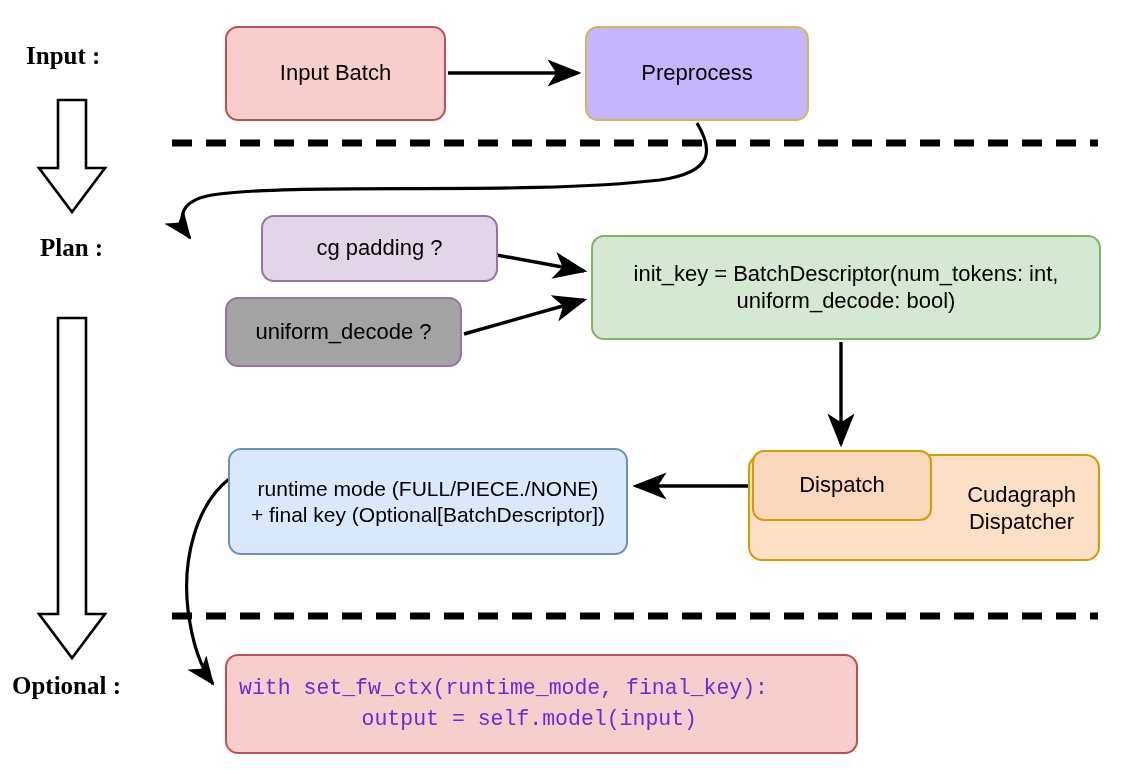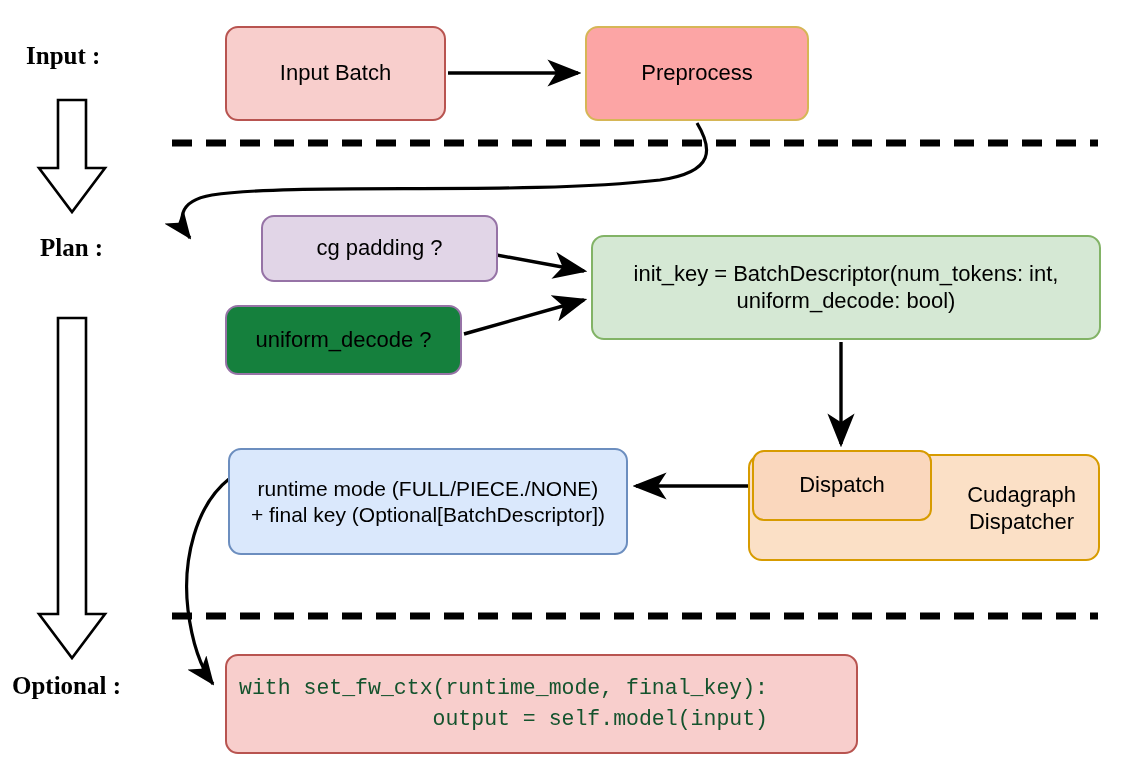--- a/index.html
+++ b/index.html
@@ -50,25 +50,25 @@
     font-size: 22px;
     color: #000000;
     line-height: 1.22;
     padding: 2px 8px;
   }
 
   .node.codebox {
     font-family: "Liberation Mono", "DejaVu Sans Mono", monospace;
     font-size: 21.5px;
     white-space: pre;
-    text-align: right;
+    text-align: center;
     justify-content: flex-start;
     line-height: 1.45;
     padding-left: 12px;
-    color: #14532d;
+    color: #6d28d9;
   }
 
   .node.dispatcher-outer {
     align-items: flex-start;
     justify-content: flex-end;
     padding-top: 26px;
     padding-right: 22px;
     border-radius: 14px;
     margin-top: 6px;
   }
@@ -119,29 +119,29 @@
   </svg>
 
   <div class="stage-label" style="left:26px; top:42px;">Input :</div>
   <div class="stage-label" style="left:40px; top:234px;">Plan :</div>
   <div class="stage-label" style="left:12px; top:672px;">Optional :</div>
 
   <div class="node" style="left:225px; top:26px; width:221px; height:95px; background:#f8cecc; border-color:#b85450;">
     <span class="label">Input Batch</span>
   </div>
 
-  <div class="node" style="left:585px; top:26px; width:224px; height:95px; background:#fca5a5; border-color:#d6b656;">
+  <div class="node" style="left:585px; top:26px; width:224px; height:95px; background:#c4b5fd; border-color:#d6b656;">
     <span class="label">Preprocess</span>
   </div>
 
   <div class="node" style="left:225px; top:215px; width:237px; height:67px; background:#e1d5e7; border-color:#9673a6;margin-left:36px;">
     <span class="label">cg padding ?</span>
   </div>
 
-  <div class="node" style="left:225px; top:297px; width:237px; height:70px; background:#15803d; border-color:#9673a6;margin-top:8px;">
+  <div class="node" style="left:225px; top:297px; width:237px; height:70px; background:#a3a3a3; border-color:#9673a6;">
     <span class="label">uniform_decode ?</span>
   </div>
 
   <div class="node" style="left:591px; top:235px; width:510px; height:105px; background:#d5e8d4; border-color:#82b366; white-space:pre-line;">
     <span class="label" style="white-space:pre-line;">init_key = BatchDescriptor(num_tokens: int,
 uniform_decode: bool)</span>
   </div>
 
   <div class="node dispatcher-outer" style="left:748px; top:448px; width:352px; height:107px; background:#fbe0c6; border-color:#d79b00; white-space:pre-line;">
     <span class="label" style="white-space:pre-line;">Cudagraph

